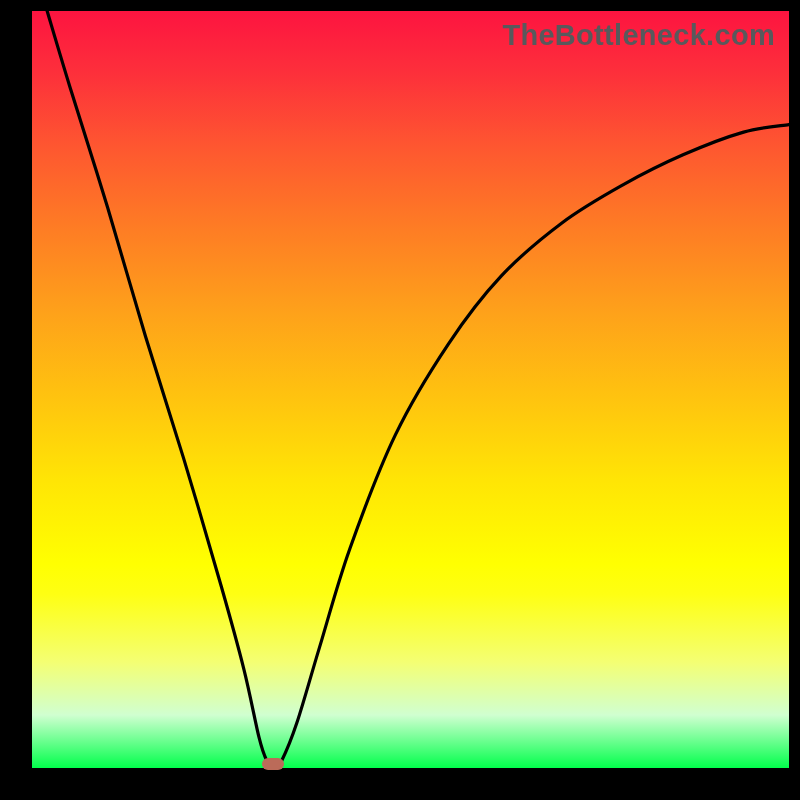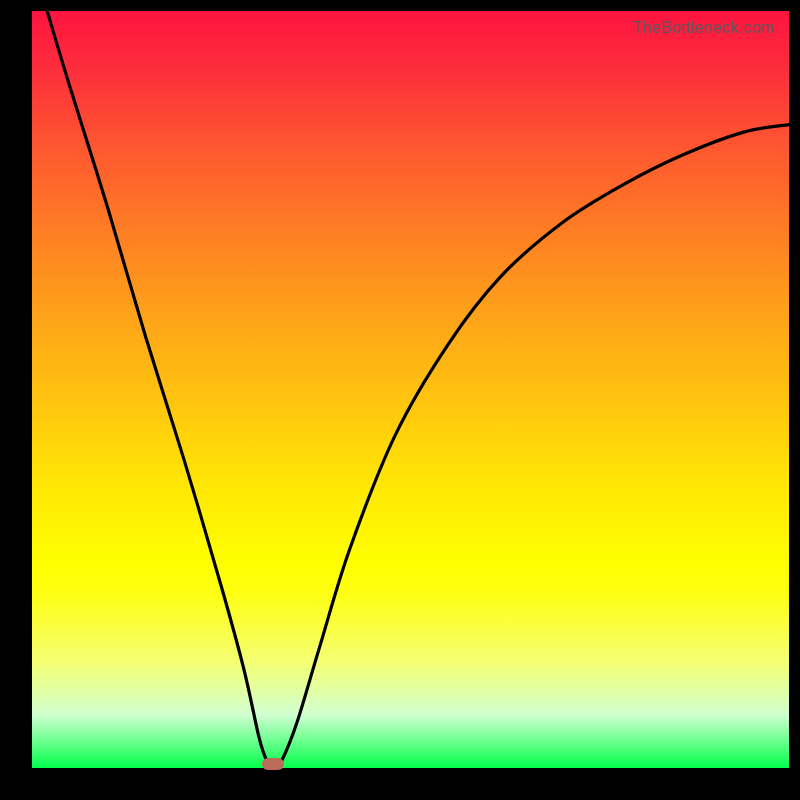--- a/index.html
+++ b/index.html
@@ -33,22 +33,22 @@
       #d0ffd0 93%,
       #02ff4c 100%
     );
   }
 
   .watermark {
     position: absolute;
     top: 8px;
     right: 14px;
     color: #58595c;
-    font-size: 16px;
-    font-weight: 400;
+    font-size: 29px;
+    font-weight: 700;
     letter-spacing: 0.3px;
     z-index: 5;
   }
 
   svg.curve {
     position: absolute;
     left: 0; top: 0;
     width: 757px; height: 757px;
     z-index: 3;
   }

